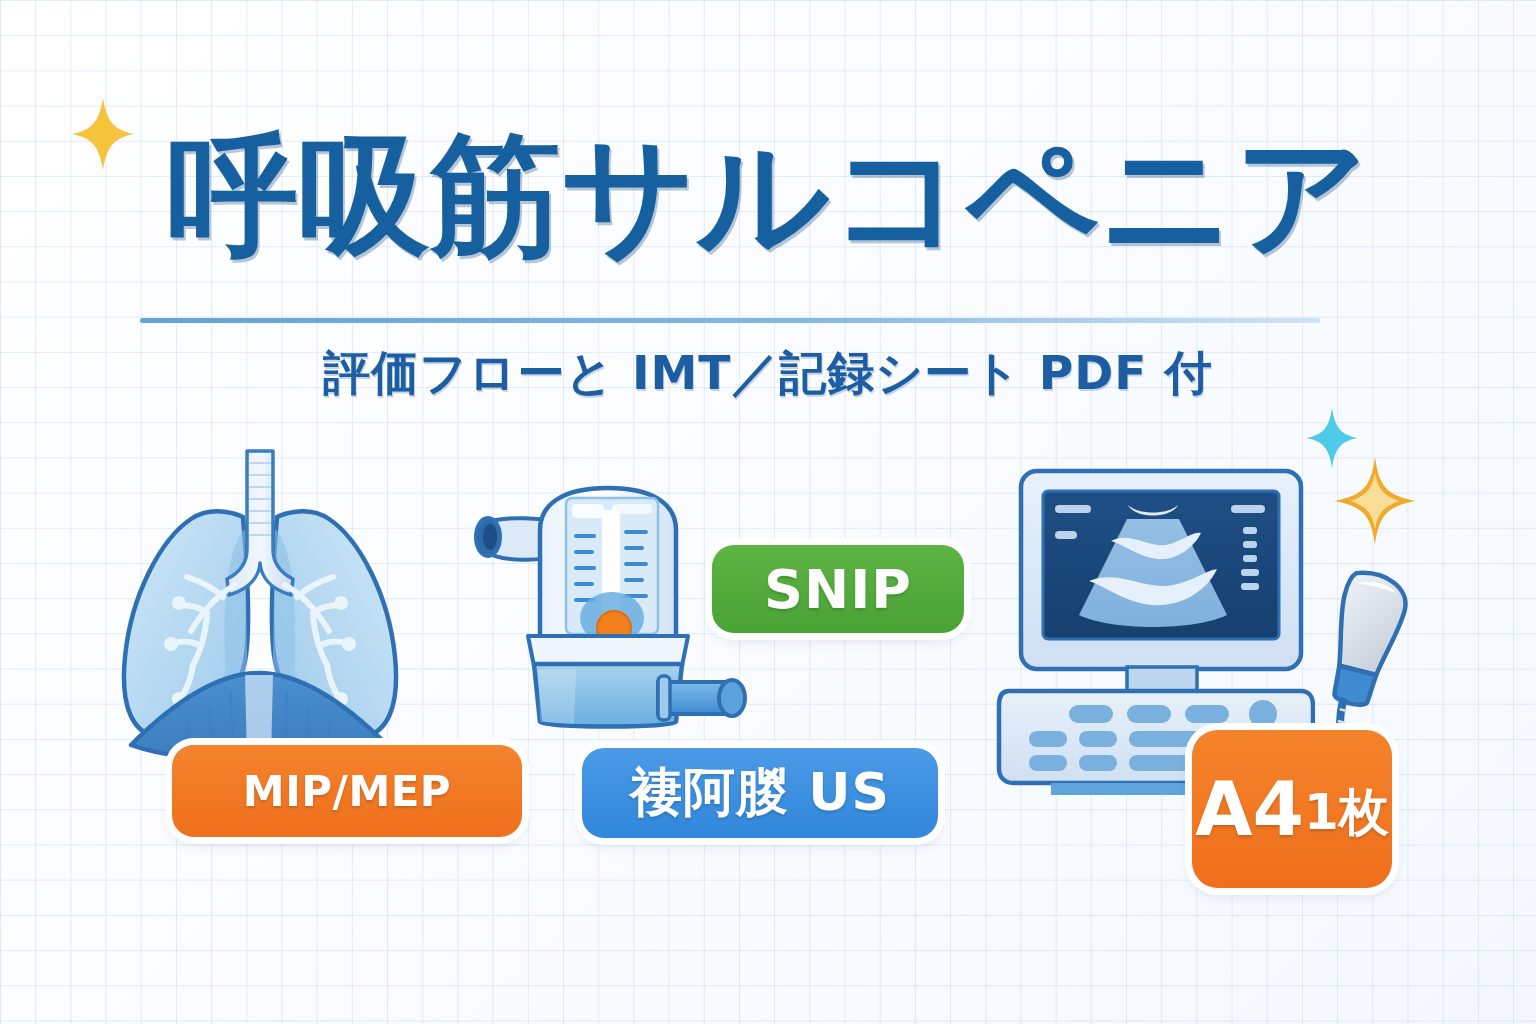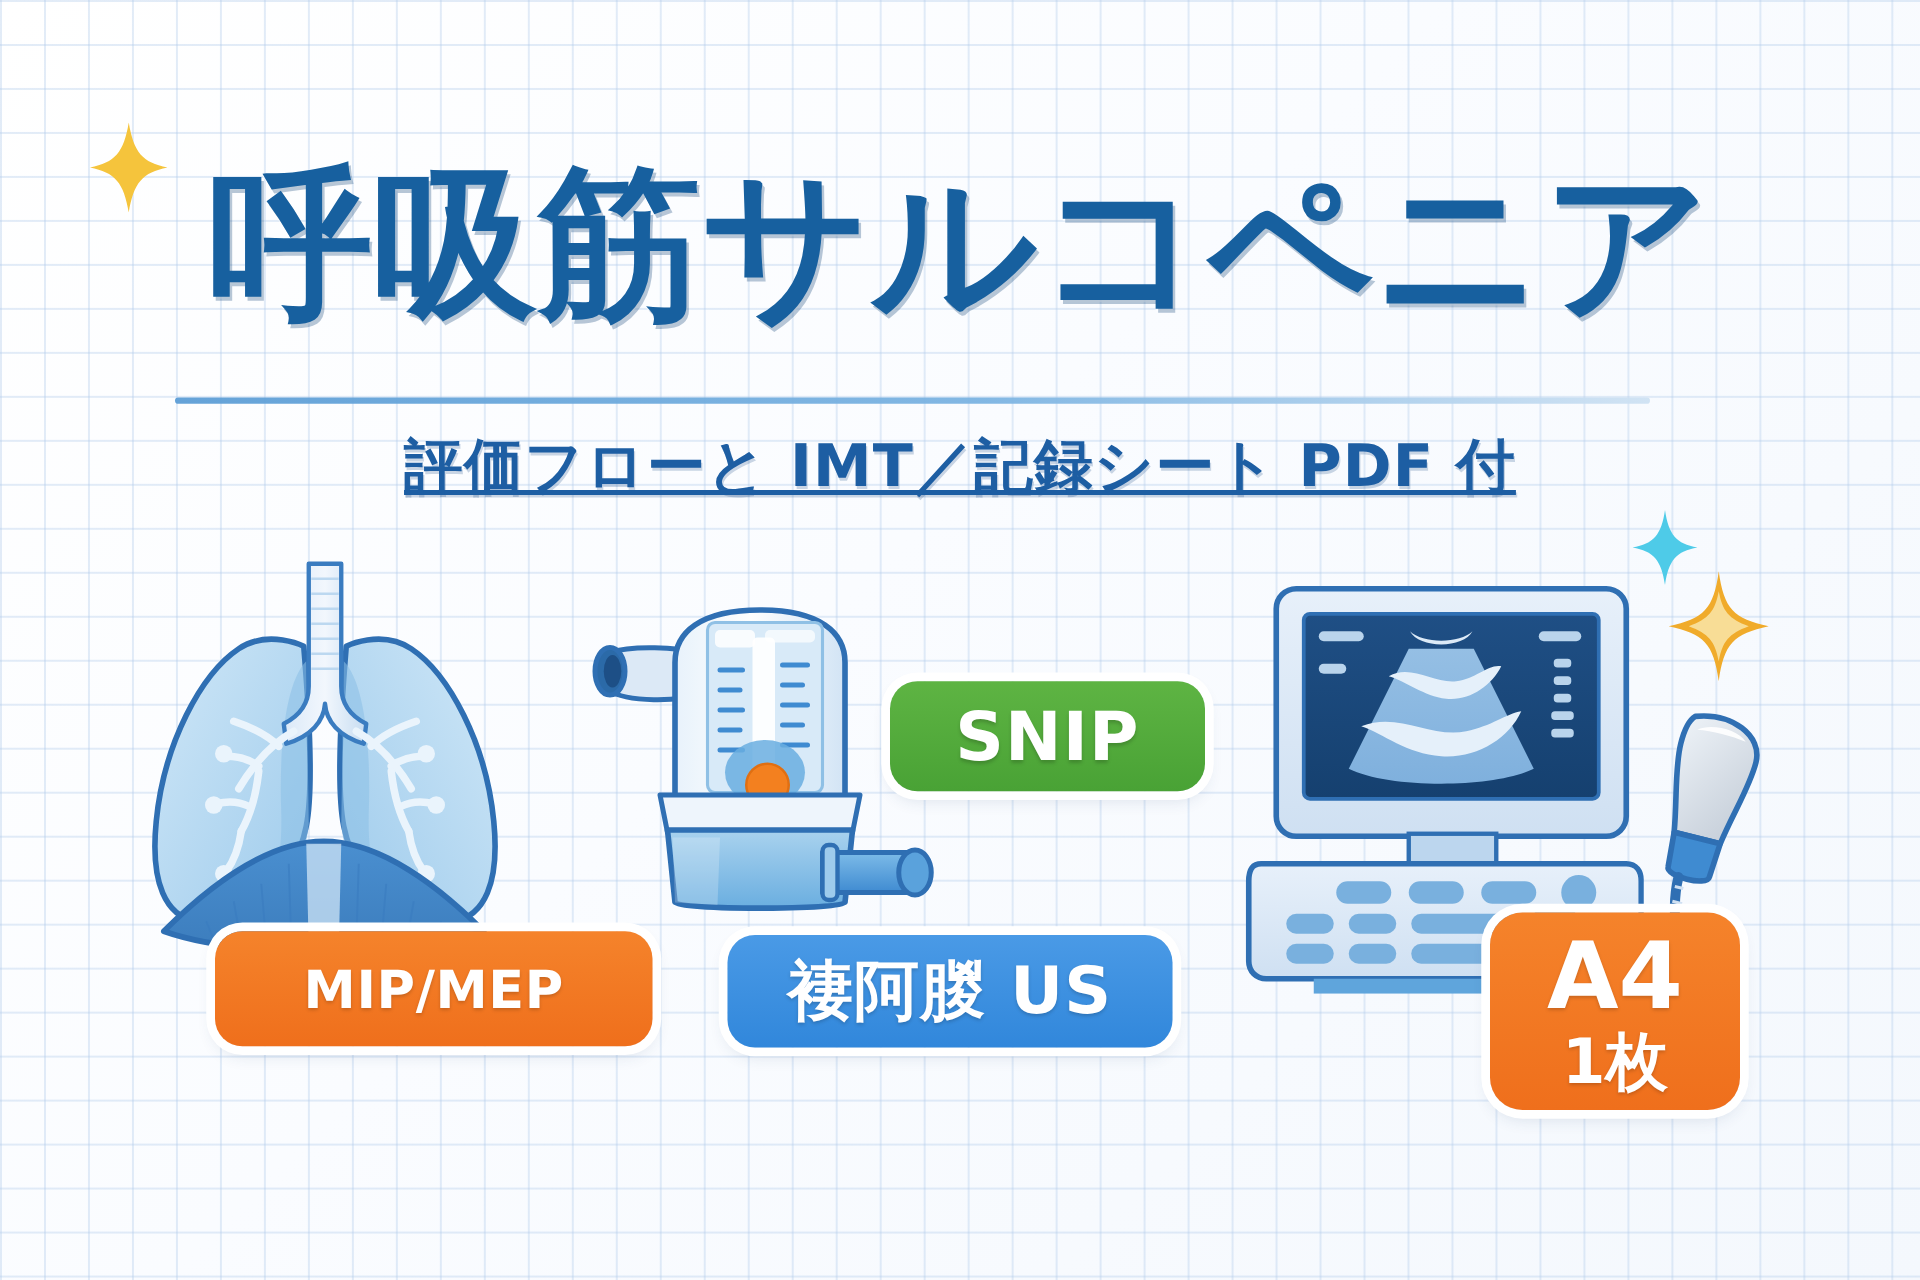--- a/index.html
+++ b/index.html
@@ -31,35 +31,34 @@
     position:absolute;left:140px;top:318px;width:1180px;height:5px;border-radius:3px;
     background:linear-gradient(to right,#5d9ed6 0%,#7cb4e2 55%,#cfe2f3 100%);
     opacity:.95;
   }
   .subtitle{
     position:absolute;left:0;top:342px;width:1536px;text-align:center;
     font-size:47px;font-weight:700;color:#1d5ea3;letter-spacing:1px;
     font-family:"DejaVu Sans","Liberation Sans",sans-serif;
     text-shadow:1px 2px 0 rgba(25,75,130,.22);
     white-space:nowrap;
-    text-decoration:underline;
   }
   
   .badge{
     position:absolute;display:flex;align-items:center;justify-content:center;
     border-radius:22px;color:#fff;font-weight:700;
     box-shadow:0 0 0 7px #ffffff, 0 6px 14px rgba(40,70,110,.16);
     text-shadow:0 2px 3px rgba(0,0,0,.18);
     font-family:"DejaVu Sans","Liberation Sans",sans-serif;
   }
   #badge-mipmep{left:172px;top:745px;width:350px;height:92px;background:linear-gradient(180deg,#f5832b,#ef6f1c);font-size:42px;letter-spacing:.5px;}
   #badge-snip{left:712px;top:545px;width:252px;height:88px;background:linear-gradient(180deg,#5eb443,#49a235);font-size:54px;letter-spacing:1px;}
   #badge-us{left:582px;top:748px;width:356px;height:90px;background:linear-gradient(180deg,#4a9ae6,#3187db);font-size:52px;letter-spacing:1px;}
   #badge-a4{left:1192px;top:730px;width:200px;height:158px;background:linear-gradient(180deg,#f5832b,#ef6f1c);
-    flex-direction:column;border-radius:26px;line-height:1;}
+    flex-direction:row;border-radius:26px;line-height:1;}
   #badge-a4 .a4-main{font-size:74px;}
   #badge-a4 .a4-sub{font-size:50px;margin-top:6px;}
   
   .art{position:absolute;}
 </style>
 </head>
 <body>
 
 <div id="stage">
 

